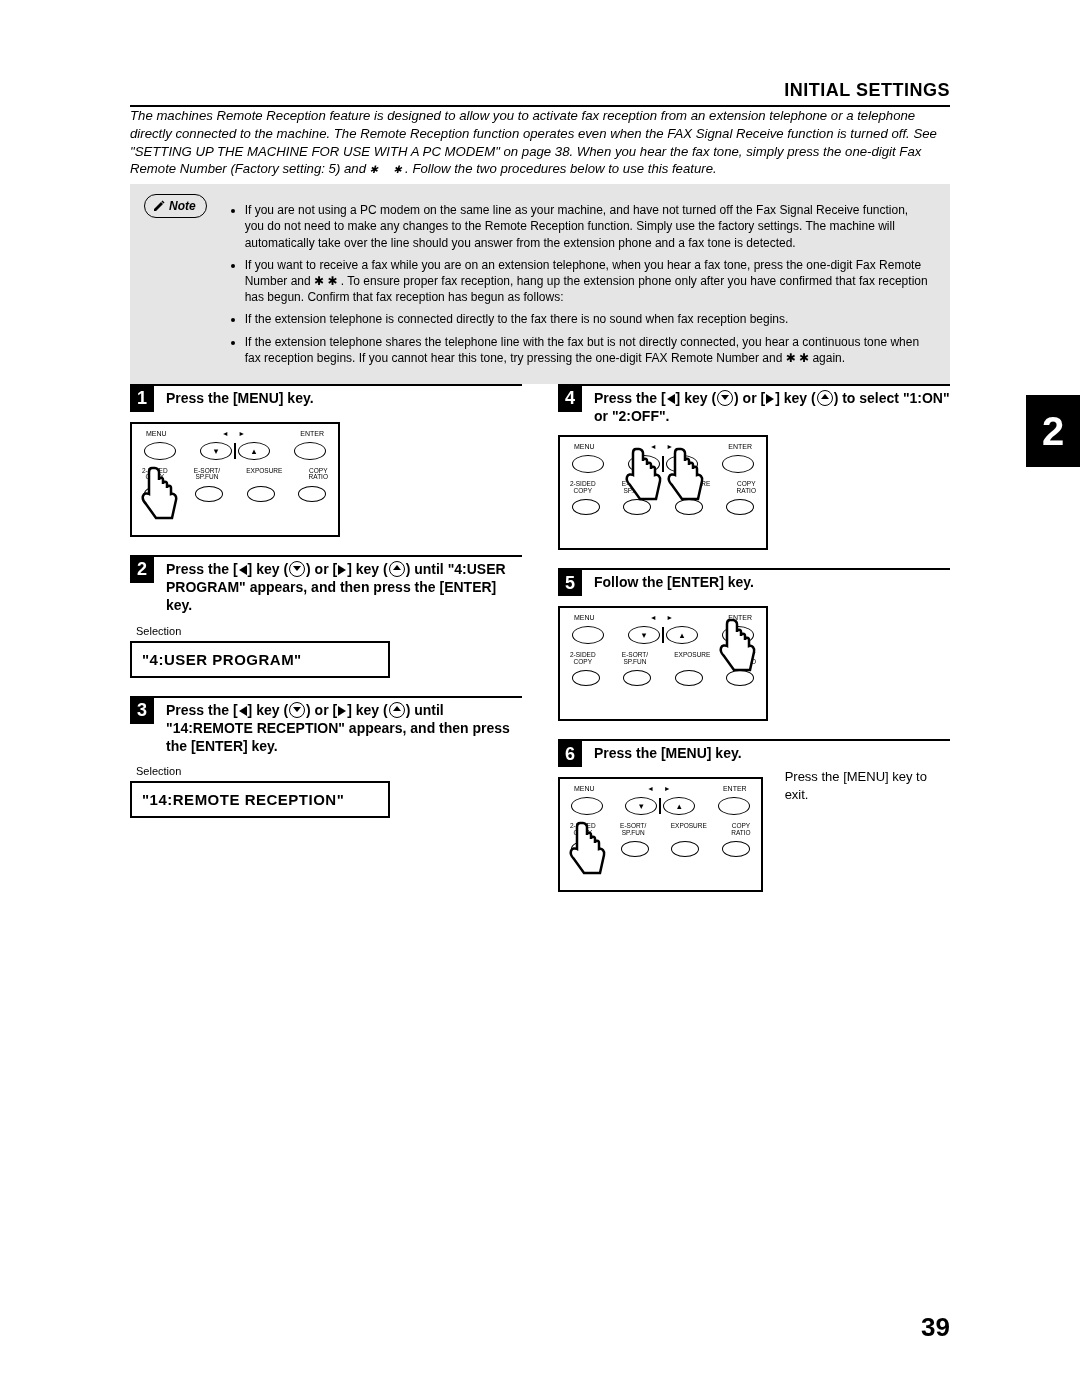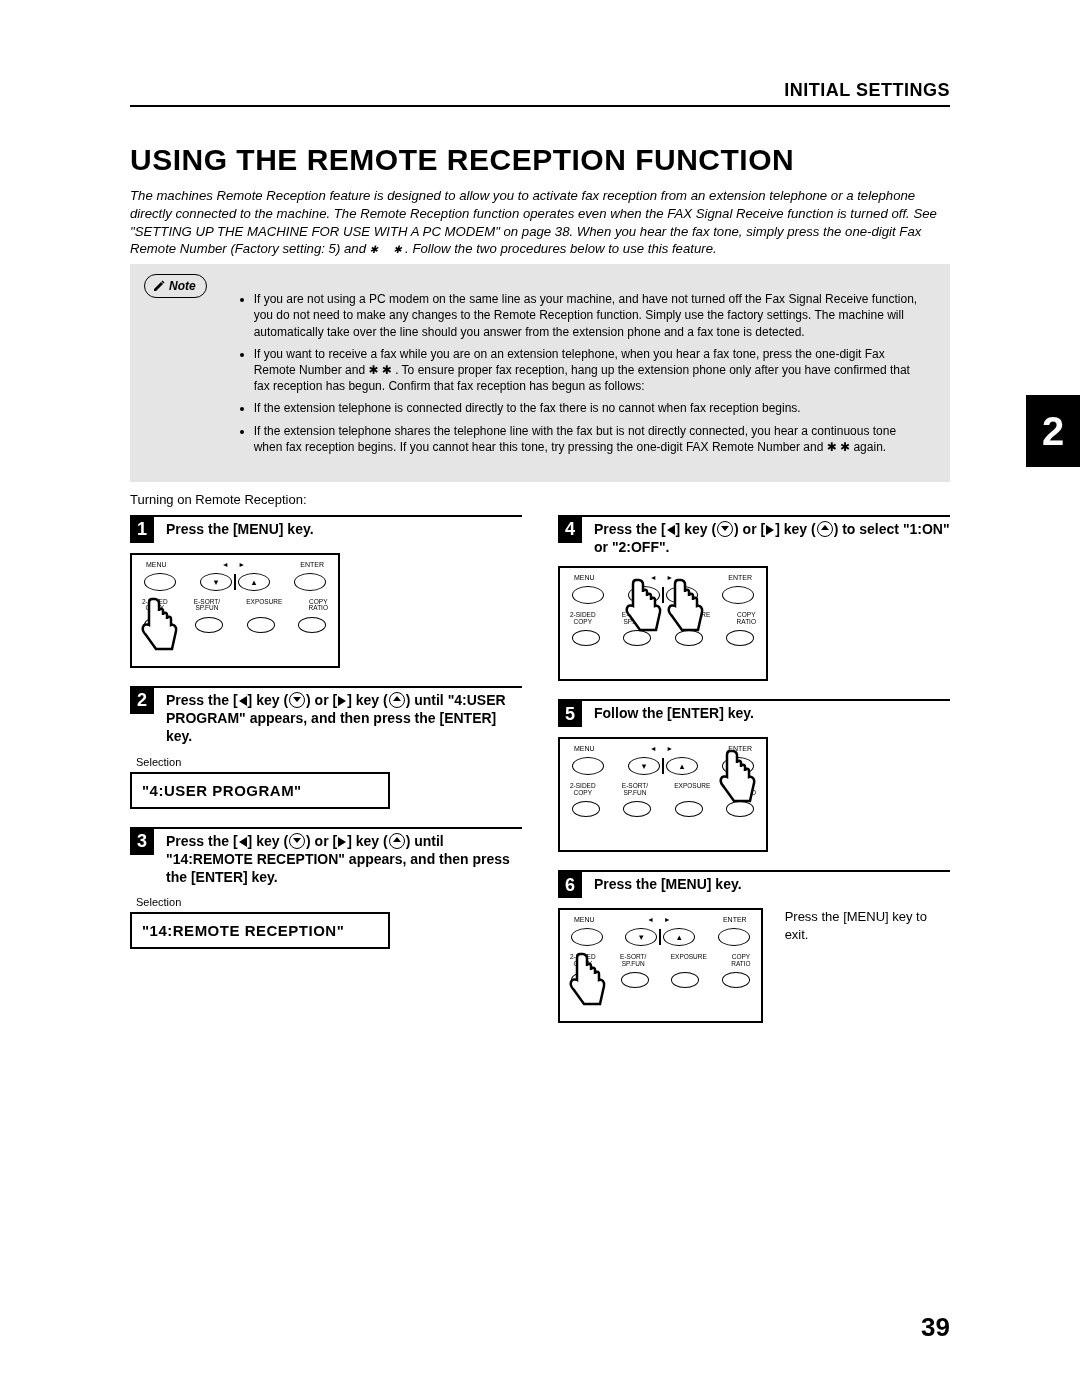--- a/index.html
+++ b/index.html
@@ -57,21 +57,21 @@
     height: 18px;
     align-self: flex-start;
     background: #e5e5e5;
     white-space: nowrap;
   }
   .pencil {
     width: 12px; height: 12px;
     display: inline-block;
   }
   .note-body ul {
-    margin: 17px;
+    margin: 8px;
     padding-left: 16px;
   }
   .note-body li {
     margin-bottom: 6px;
   }
   .turning-on {
     font-size: 13px;
     margin: 10px 0 8px 0;
   }
   .columns {
@@ -179,21 +179,21 @@
     padding: 8px 10px;
     font-weight: bold;
     font-size: 15px;
     width: 260px;
     box-sizing: border-box;
     letter-spacing: 0.5px;
   }
   .side-text {
     font-size: 13px;
     line-height: 1.35;
-    margin-top: 10px;
+    margin-top: 1px;
     margin-left: 8px;
   }
   .step6-row {
     display: flex;
     gap: 14px;
     align-items: flex-start;
   }
   .chapter-tab {
     position: absolute;
     right: 0;
@@ -248,46 +248,44 @@
 </style>
 </head>
 <body>
 
 <div class="page">
 
   <div class="header-bar">
     <span>INITIAL SETTINGS</span>
   </div>
 
-  <h1 class="title">USING THE REMOTE RECEPTION FUNCTION</h1>
 
   <p class="intro">
     <span>The machines Remote Reception feature is designed to allow you to activate fax reception from an extension telephone or a telephone directly connected to the machine. The Remote Reception function operates even when the FAX Signal Receive function is turned off. See "SETTING UP THE MACHINE FOR USE WITH A PC MODEM" on page 38. When you hear the fax tone, simply press the one-digit Fax Remote Number (Factory setting: 5) and </span>
     <span class="star">✱&nbsp;&nbsp;✱</span>
     <span>. Follow the two procedures below to use this feature.</span>
   </p>
 
   <div class="note-box">
     <span class="note-label">
       <svg class="pencil" viewBox="0 0 12 12">
         <path d="M1 11 L3 11 L10 4 L8 2 L1 9 Z M8.5 1.5 L10.5 3.5 L11.5 2.5 L9.5 0.5 Z" fill="#000"></path>
       </svg>
       <span>Note</span>
     </span>
     <div class="note-body">
       <ul>
         <li>If you are not using a PC modem on the same line as your machine, and have not turned off the Fax Signal Receive function, you do not need to make any changes to the Remote Reception function. Simply use the factory settings. The machine will automatically take over the line should you answer from the extension phone and a fax tone is detected.</li>
         <li>If you want to receive a fax while you are on an extension telephone, when you hear a fax tone, press the one-digit Fax Remote Number and  ✱  ✱ . To ensure proper fax reception,  hang up the extension phone only after you have confirmed that fax reception has begun. Confirm that fax reception has begun as follows:</li>
-        <li>If the extension telephone is connected directly to the fax there is no cannot when fax reception begins.</li>
+        <li>If the extension telephone is connected directly to the fax there is no sound when fax reception begins.</li>
         <li>If the extension telephone shares the telephone line with the fax but is not directly  connected, you hear a continuous tone when fax reception begins. If you cannot hear this tone, try pressing the one-digit FAX Remote Number and  ✱   ✱  again.</li>
       </ul>
     </div>
   </div>
 
-  <div class="turning-on">Turning on Remote Reception:</div>
 
   <div class="columns">
 
     <div class="col">
 
       <div class="step">
         <div class="step-head">
           <div class="step-num">1</div>
           <div class="step-title">Press the [MENU] key.</div>
         </div>

